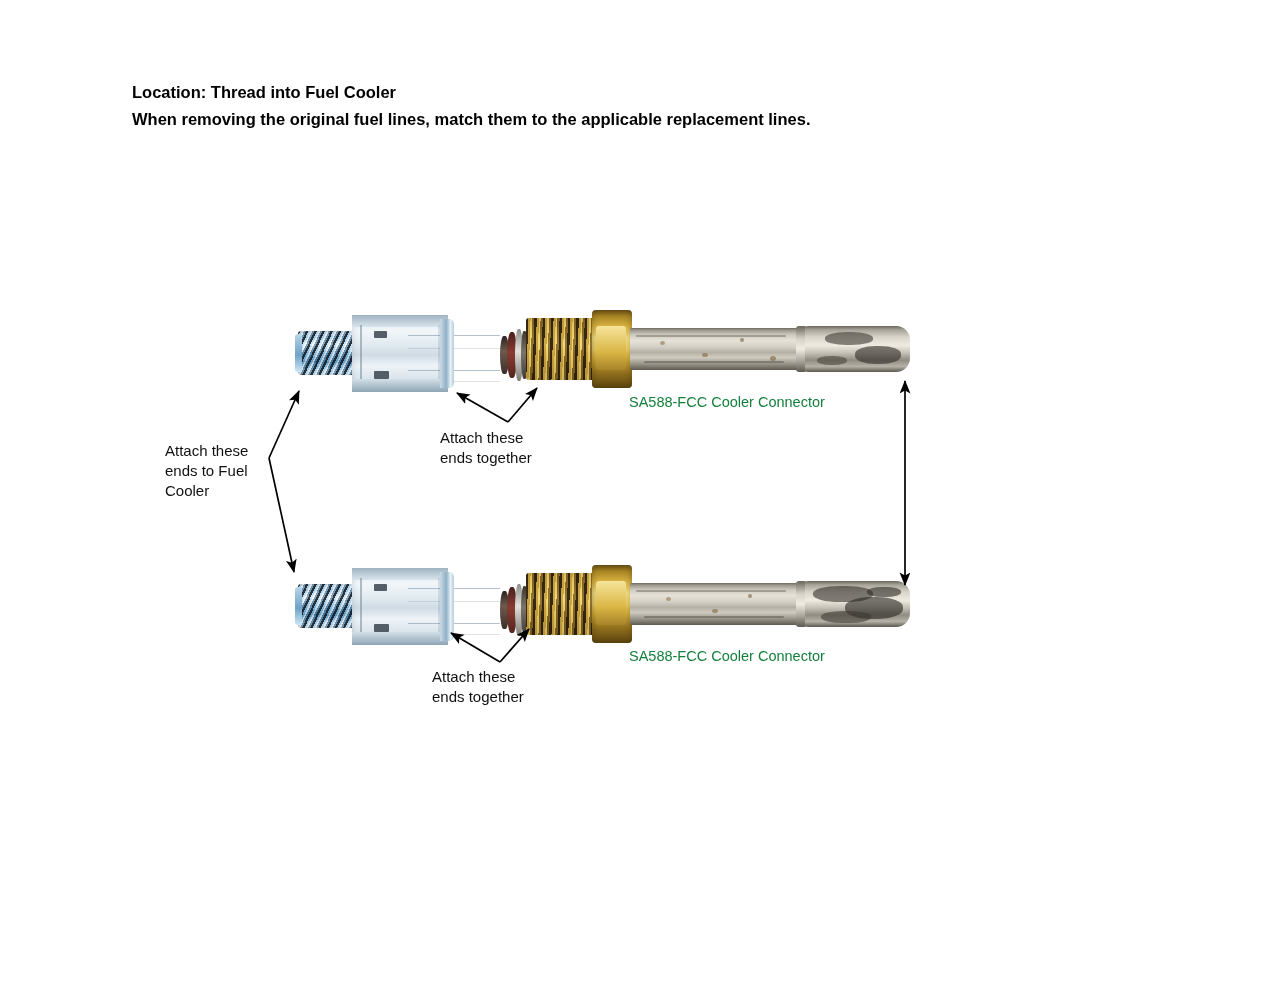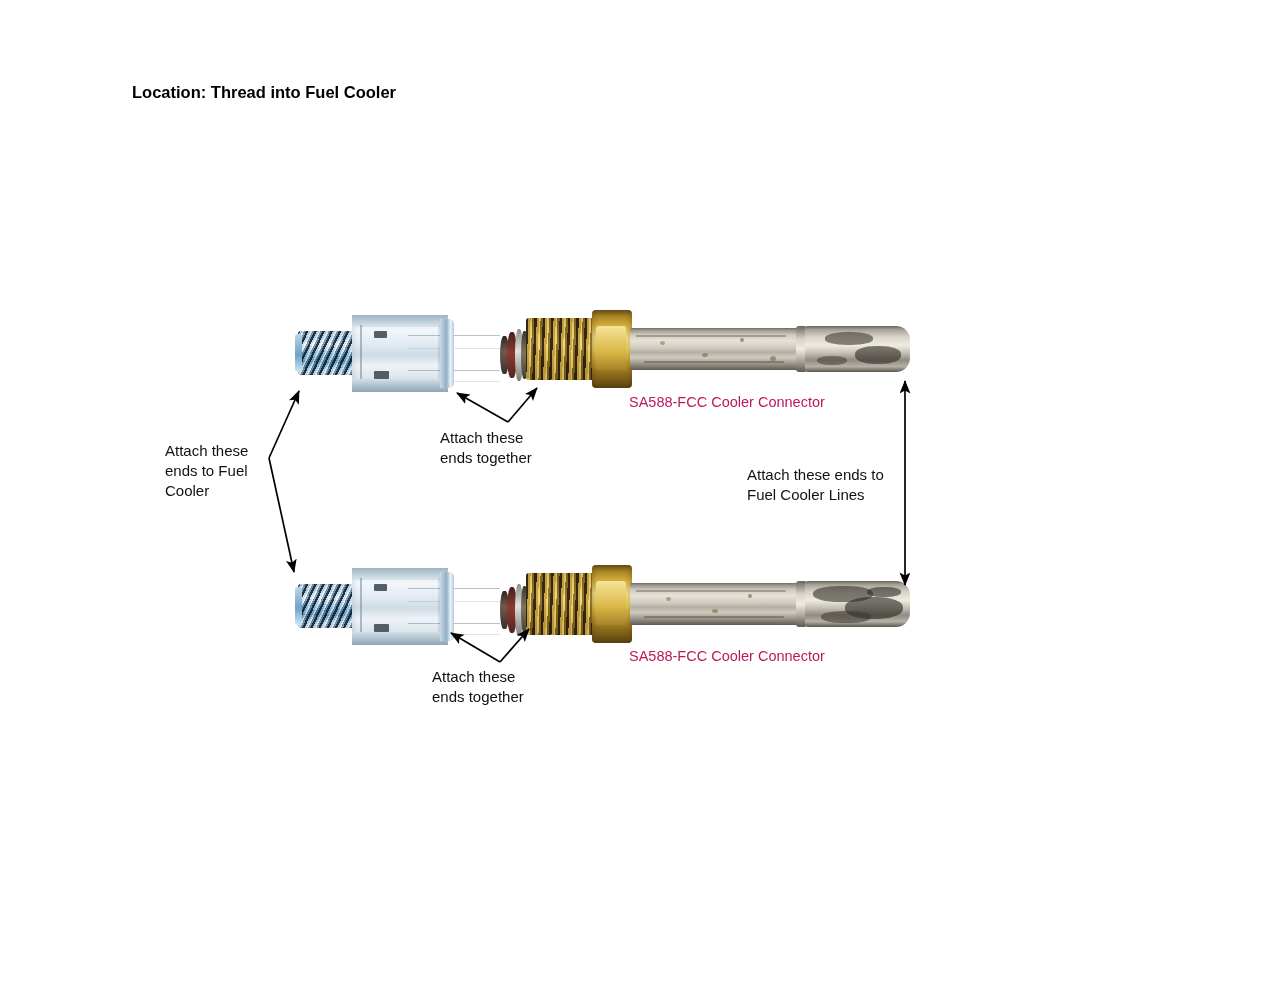--- a/index.html
+++ b/index.html
@@ -25,21 +25,21 @@
 
   
   .note{
     position:absolute;font-size:15px;line-height:20px;
     color:#111;white-space:pre-line;
   }
   .note-cooler{left:165px;top:441px;}
   .note-tog-top{left:440px;top:428px;}
   .note-tog-bot{left:432px;top:667px;}
   .note-lines{left:747px;top:465px;}
-  .part-label{position:absolute;font-size:14.5px;color:#be185d;white-space:nowrap;}
+  .part-label{position:absolute;font-size:14.5px;color:#15803d;white-space:nowrap;}
   .part-top{left:629px;top:394px;}
   .part-bot{left:629px;top:648px;}
 
   svg.arrows{position:absolute;left:0;top:0;width:1280px;height:989px;overflow:visible;}
 
   
   .asm{position:absolute;}
 
   
   .fitting{position:absolute;}
@@ -146,20 +146,21 @@
     border-radius:3px 14px 14px 3px;
   }
   .grime{position:absolute;border-radius:45%;opacity:.6;}
 </style>
 </head>
 <body>
 
 <div class="page">
 
   <div class="subline sub1">Location: Thread into Fuel Cooler</div>
+  <div class="subline sub2">When removing the original fuel lines, match them to the applicable replacement lines.</div>
 
   <div class="asm fitting" style="left:298px;top:313px;width:158px;height:82px;">
     <div class="thread-stud"></div>
     <div class="hex-body">
       <div class="facet" style="top:20px;"></div>
       <div class="facet" style="top:33px;opacity:.45;"></div>
       <div class="facet" style="top:55px;"></div>
       <div class="facet" style="top:66px;opacity:.45;"></div>
       <div class="mark" style="left:22px;top:16px;width:13px;height:7px;"></div>
       <div class="mark" style="left:22px;top:56px;width:15px;height:8px;"></div>
@@ -266,16 +267,14 @@
     </g>
   </svg>
 
   <div class="note note-cooler">Attach these
 ends to Fuel
 Cooler</div>
   <div class="note note-tog-top">Attach  these
 ends together</div>
   <div class="note note-tog-bot">Attach  these
 ends together</div>
-  <div class="note note-lines">Attach these ends to
-Fuel Cooler Lines</div>
 
 </div>
 
 </body></html>

